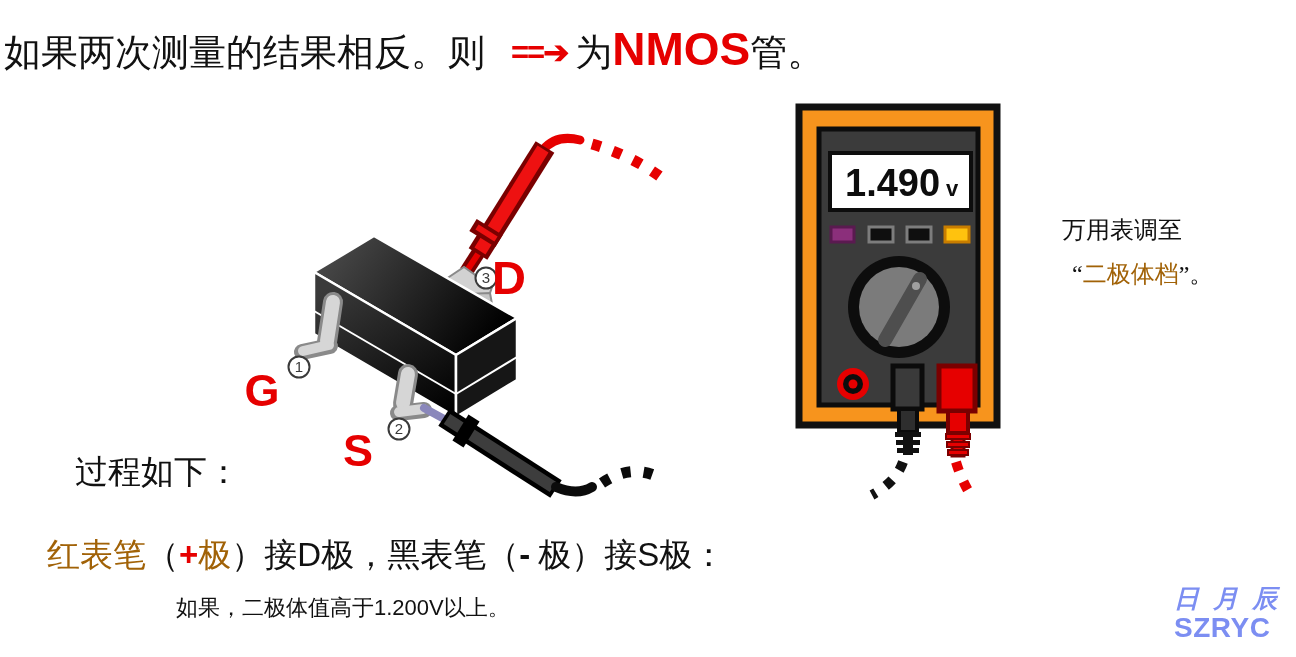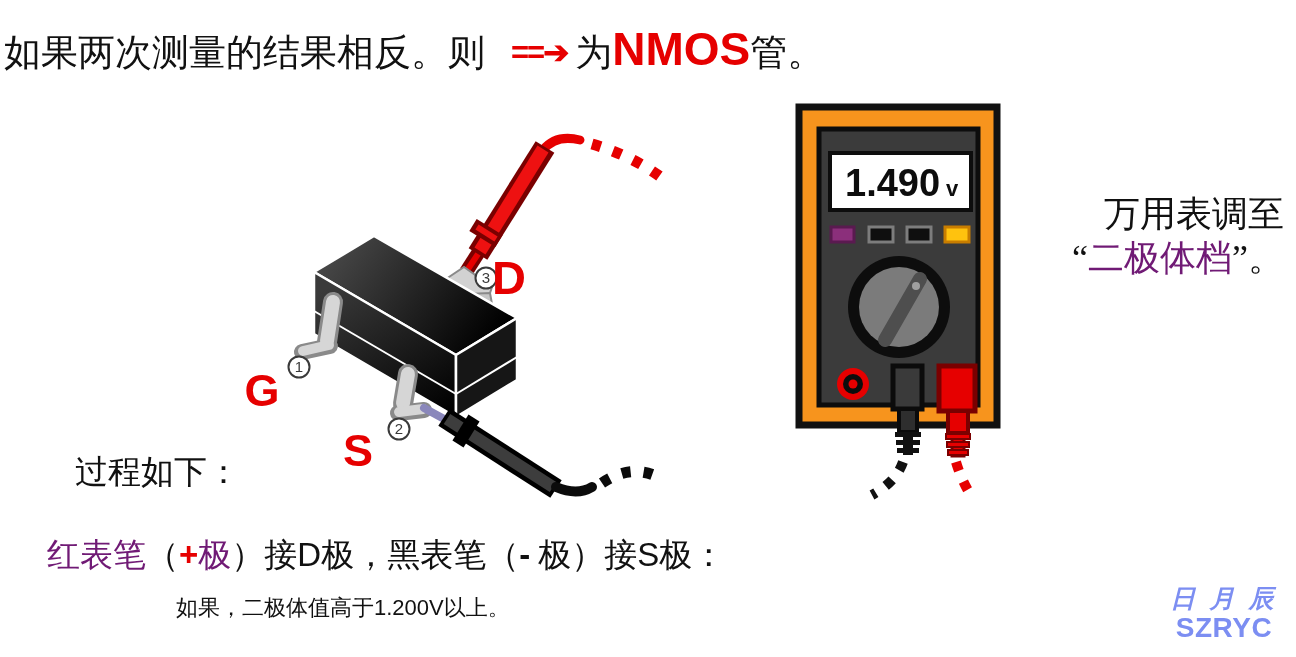--- a/index.html
+++ b/index.html
@@ -3,41 +3,41 @@
 <meta charset="utf-8">
 <style>
   html,body{margin:0;padding:0;}
   body{
     width:1296px;height:657px;position:relative;overflow:hidden;
     background:#ffffff;
     font-family:"Liberation Serif", serif;
     color:#111;
   }
   .abs{position:absolute;}
-  .red{color:#701a75;}
+  .red{color:#a16207;}
   .nowrap{white-space:nowrap;}
 
   #header{top:26px;left:4px;font-size:37px;line-height:46px;}
   #header .arrow{font-family:"Liberation Sans",sans-serif;font-weight:bold;color:#e60000;
     font-size:31px;margin:0 8px 0 26px;vertical-align:2px;letter-spacing:-2px;}
   #header .nmos{font-family:"Liberation Sans",sans-serif;font-weight:bold;color:#e60000;font-size:46px;}
 
-  #meter-note{top:192px;left:1062px;font-size:36px;line-height:44px;text-align:right;}
+  #meter-note{top:208px;left:1062px;font-size:24px;line-height:44px;}
   #meter-note .l2{padding-left:10px;}
 
   #process-label{top:450px;left:63px;font-size:33px;margin-left:12px;}
 
   #instr-line1{top:533px;left:47px;font-size:33px;}
   #instr-line1 .plus{font-family:"Liberation Sans",sans-serif;font-weight:bold;color:#e60000;}
   #instr-line1 .minus{font-family:"Liberation Sans",sans-serif;font-weight:bold;margin-right:8px;}
   #instr-line1 .pin{font-family:"Liberation Sans",sans-serif;}
   #instr-line2{top:593px;left:176px;font-size:22px;}
   #instr-line2 .val{font-family:"Liberation Sans",sans-serif;}
 
-  #logo{top:584px;right:13px;width:118px;text-align:center;color:#7c8ef2;}
+  #logo{top:584px;right:4px;width:118px;text-align:left;color:#7c8ef2;}
   #logo .cn{font-size:25px;font-weight:bold;font-style:italic;letter-spacing:4px;line-height:30px;}
   #logo .en{font-family:"Liberation Sans",sans-serif;font-size:28px;font-weight:bold;line-height:28px;letter-spacing:0.5px;}
 </style>
 </head>
 <body>
 
 <div id="header" class="abs nowrap">
   <span>如果两次测量的结果相反。则</span><span class="arrow">==➔</span><span>为</span><span class="nmos">NMOS</span><span>管。</span>
 </div>
 

